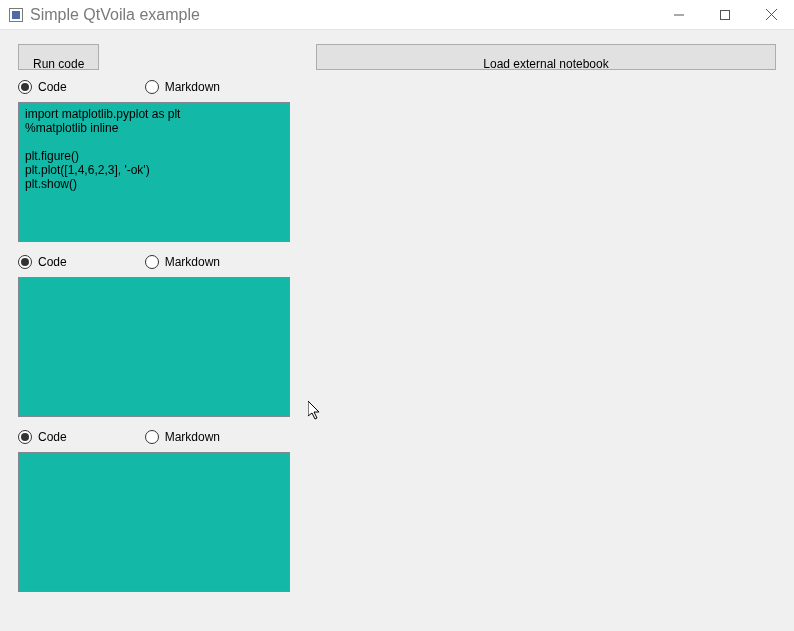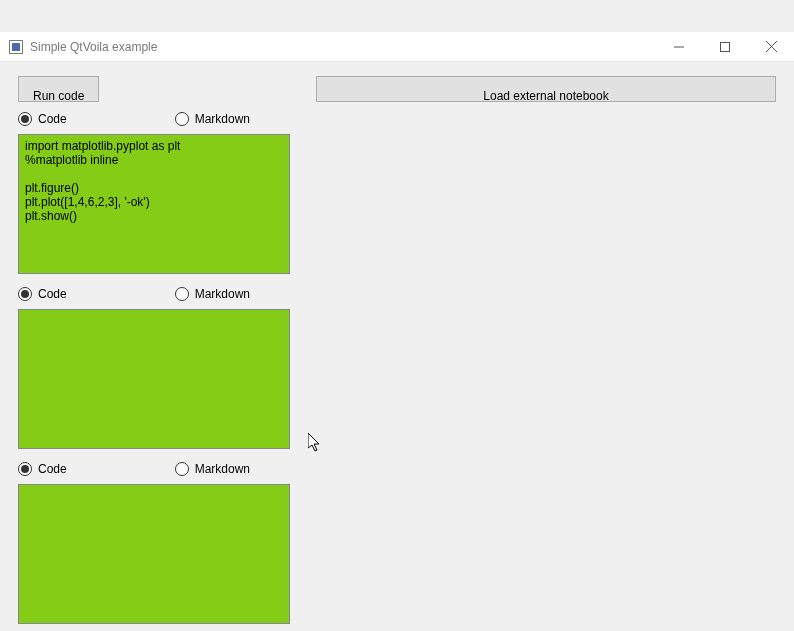--- a/index.html
+++ b/index.html
@@ -15,23 +15,22 @@
   }
 
   
   .titlebar {
     height: 30px;
     background: #ffffff;
     display: flex;
     align-items: center;
     padding-left: 8px;
     color: #7a7a7a;
-    font-size: 12px;
+    font-size: 16px;
     border-bottom: 1px solid #e5e5e5;
-    margin-top: 32px;
   }
   .titlebar .app-icon {
     width: 16px; height: 16px;
     margin-right: 6px;
     display: inline-flex;
     align-items: center;
     justify-content: center;
   }
   .titlebar .title { flex: 0 0 auto; }
   .titlebar .spacer { flex: 1; }
@@ -73,21 +72,21 @@
   .chk-box {
     width: 14px; height: 14px;
     border: 1px solid #333;
     background: #fff;
     display: inline-flex;
     align-items: center;
     justify-content: center;
   }
 
   
-  .radio-row { display: flex; align-items: center; gap: 108px; margin: 10px 0 8px 0; text-align: center; }
+  .radio-row { display: flex; align-items: center; gap: 78px; margin: 10px 0 8px 0; text-align: center; }
   .radio { display: flex; align-items: center; gap: 6px; cursor: pointer; }
   .radio-outer {
     width: 14px; height: 14px;
     border: 1.5px solid #333;
     border-radius: 50%;
     display: inline-flex;
     align-items: center;
     justify-content: center;
     background: #fff;
   }
@@ -95,21 +94,21 @@
     width: 8px; height: 8px;
     border-radius: 50%;
     background: #333;
   }
 
   
   .ta {
     width: 272px;
     height: 140px;
     border: 1px solid #828790;
-    background: #84cc16;
+    background: #14b8a6;
     font: 12px Tahoma, sans-serif;
     padding: 4px 6px;
     resize: none;
     outline: none;
     white-space: pre;
   }
 
   .col-right .stack { display: flex; flex-direction: row; gap: 22px; }
 
   

